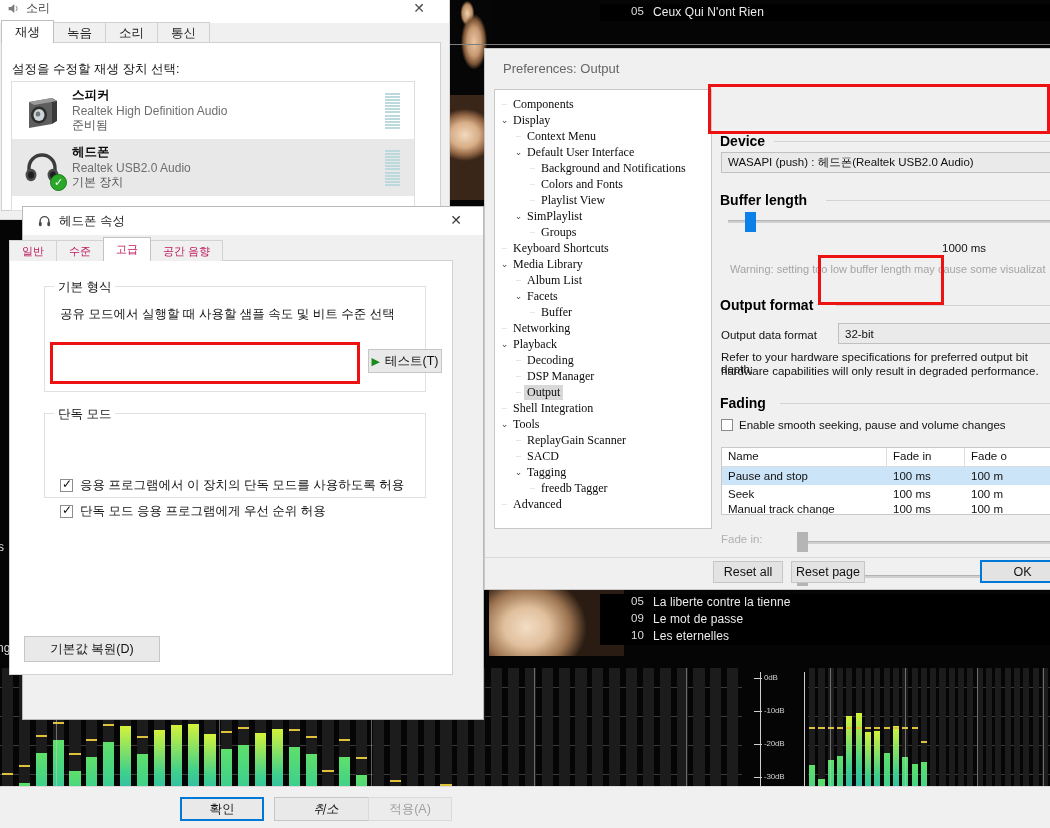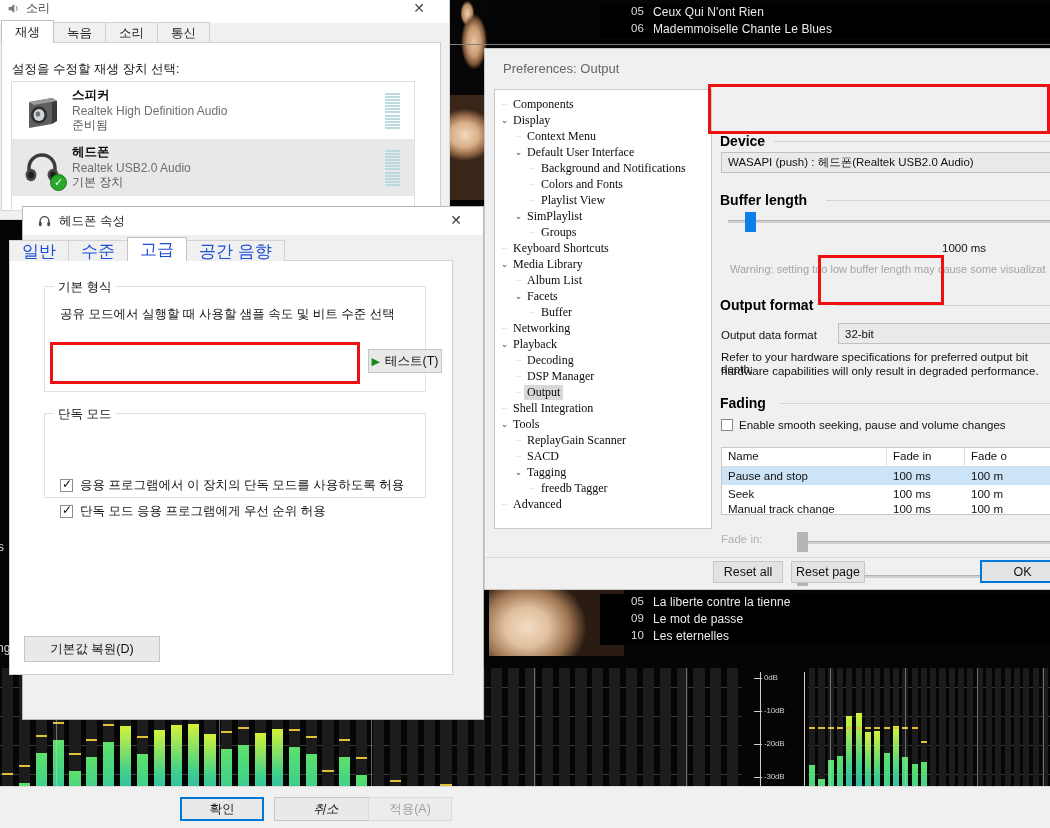--- a/index.html
+++ b/index.html
@@ -102,21 +102,21 @@
     font-size:12px; color:#000;
   }
   #prop-dlg .p-title { height:28px; position:relative; background:#fff; }
   #prop-dlg .p-title-txt { position:absolute; left:36px; top:6px; font-size:12.5px; color:#1c1c1c;}
   #prop-dlg .p-title-ico { position:absolute; left:14px; top:7px; width:15px; height:14px;}
   #prop-dlg .p-close { position:absolute; right:8px; top:2px; width:38px; height:22px;
     display:flex; align-items:center; justify-content:center; color:#3c3c3c; font-size:14px;}
 
   .p-tabstrip { position:absolute; left:9px; top:237px; height:24px; display:flex; align-items:flex-end; z-index:3;}
   .p-tab { height:21px; padding:9px 12px; border:1px solid #d2d2d2; border-bottom:none; background:#f0f0f0;
-     display:flex; align-items:center; font-size:17px; color:#1d4ed8; margin-right:-1px;}
+     display:flex; align-items:center; font-size:11px; color:#be185d; margin-right:-1px;}
   .p-tab.sel { background:#fff; height:24px; border-color:#c3c3c3; z-index:4; position:relative;}
 
   .p-body { position:absolute; left:9px; top:260px; width:444px; height:415px;
             background:#fff; border:1px solid #d2d2d2; }
 
   .gbox { position:absolute; border:1px solid #e0e0e0; }
   .gbox-lbl { position:absolute; background:#fff; padding:0 4px; font-size:12.5px; color:#111; }
 
   .fmt-text { position:absolute; font-size:12.5px; color:#111; }
 
@@ -190,24 +190,20 @@
 <div id="fb-bg">
 
   <div class="art art-a"></div>
   <div class="art art-b"></div>
   <div class="art art-c"></div>
 
   <div class="pl-panel" style="left:600px; top:4px; width:450px;">
     <div class="pl-row">
       <span class="pl-num">05</span>
       <span class="pl-title">Ceux Qui N'ont Rien</span>
-    </div>
-    <div class="pl-row">
-      <span class="pl-num">06</span>
-      <span class="pl-title">Mademmoiselle Chante Le Blues</span>
     </div>
   </div>
   <div class="sep-line" style="left:448px; top:44px; width:602px;"></div>
 
   <div class="sep-line" style="left:624px; top:588px; width:426px;"></div>
   <div class="pl-panel" style="left:600px; top:594px; width:450px;">
     <div class="pl-row">
       <span class="pl-num">05</span>
       <span class="pl-title">La liberte contre la tienne</span>
     </div>

